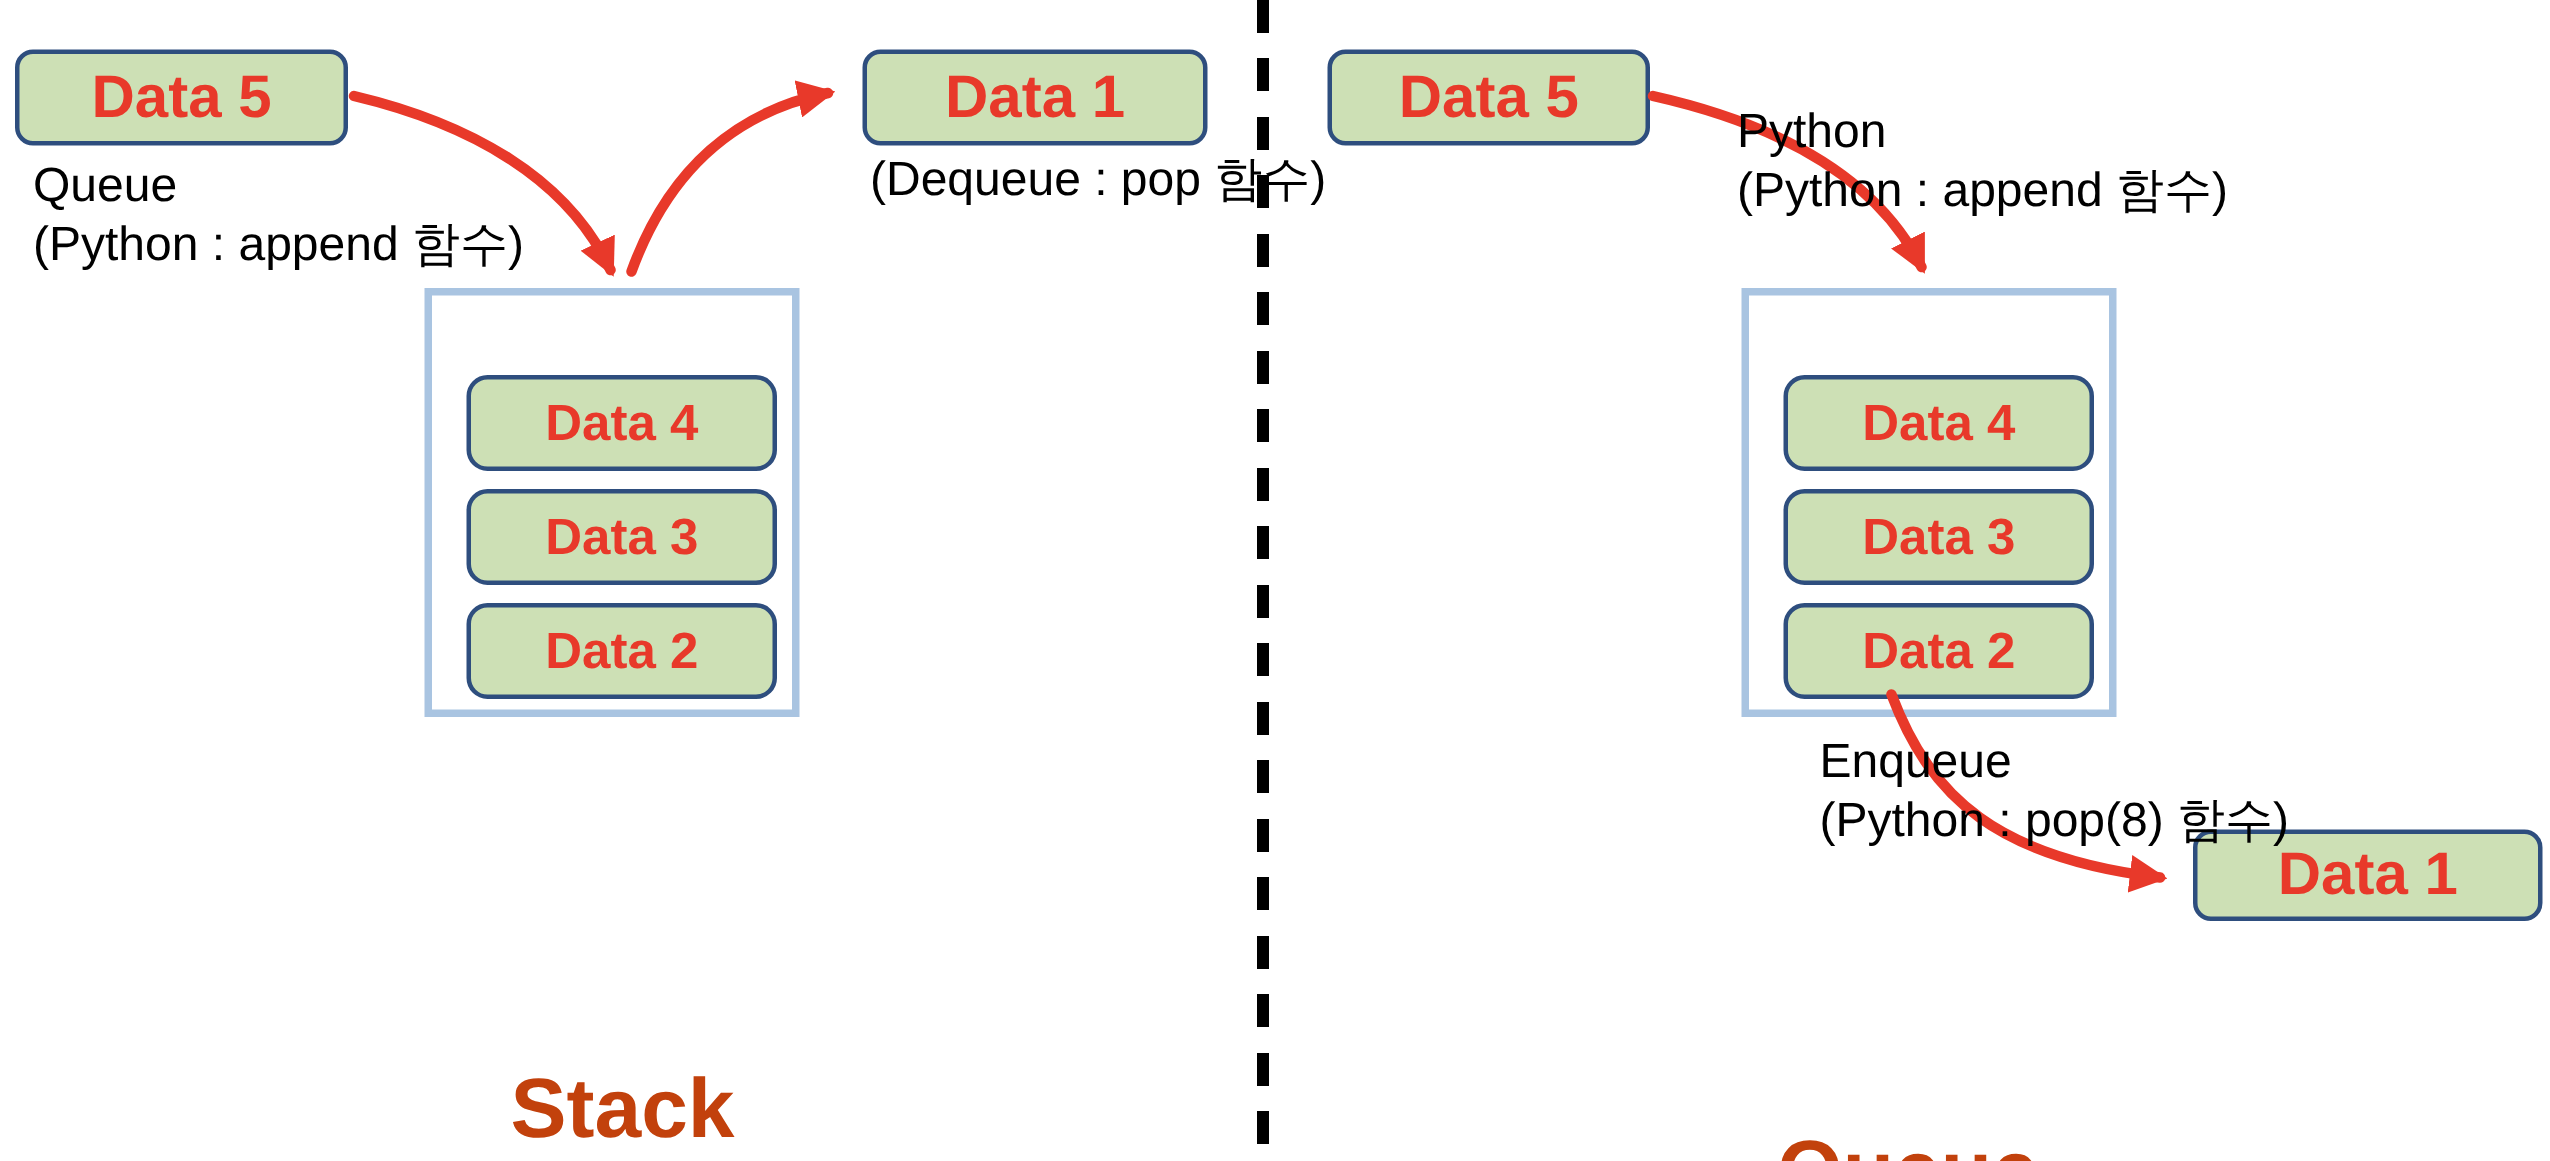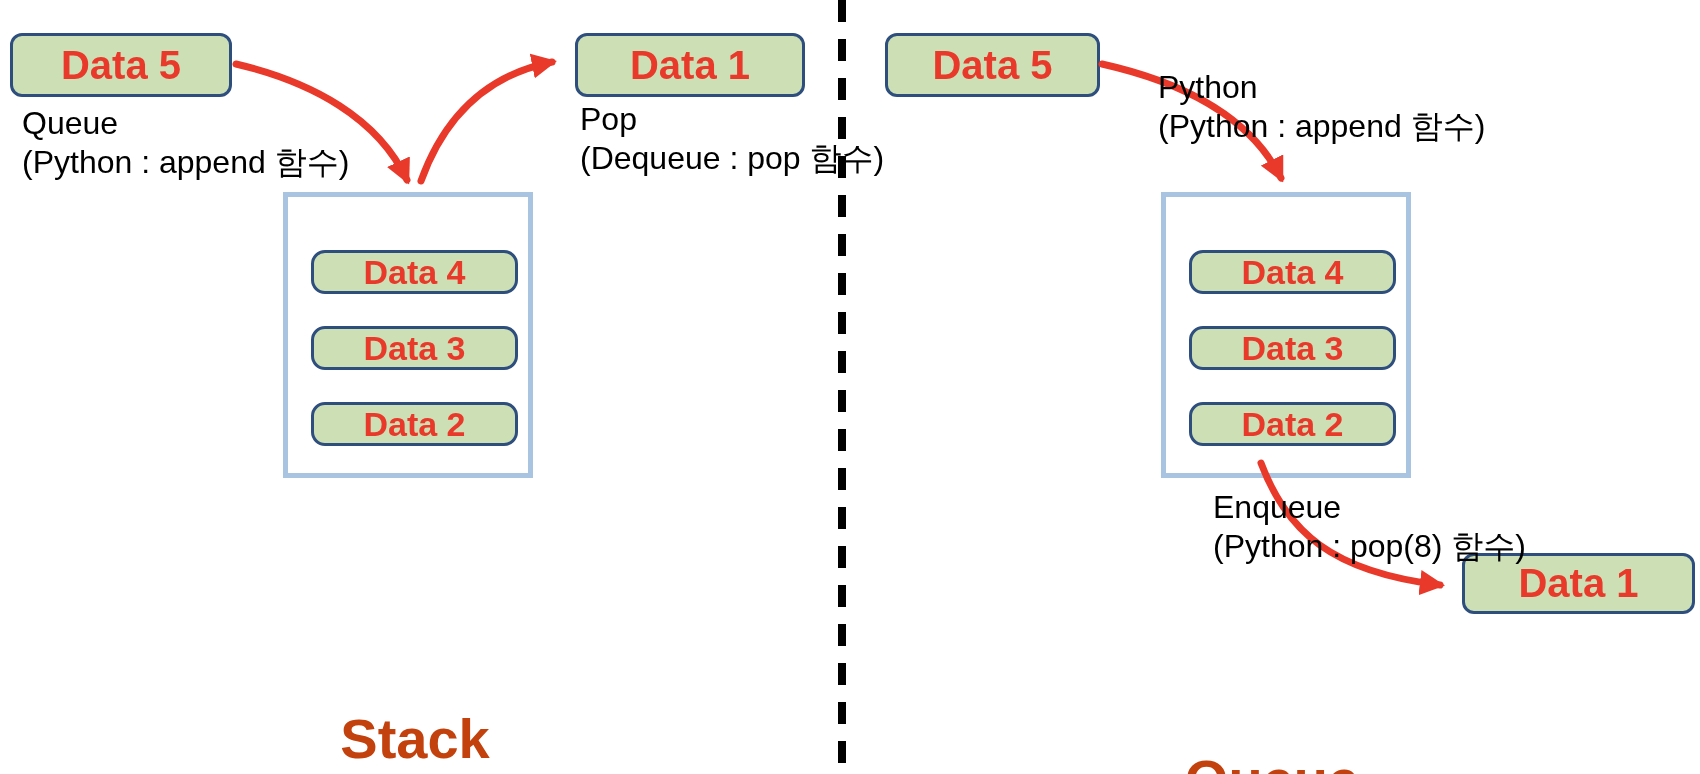--- a/index.html
+++ b/index.html
@@ -26,21 +26,21 @@
   .container{
     position:absolute;
     background:#ffffff;
     border:5px solid #a9c4e1;
     box-sizing:border-box;
     z-index:2;
   }
   .inner-box{
     position:absolute;
     left:23px;right:10px;
-    height:44px;
+    height:64px;
     background:#cde0b5;
     border:3px solid #2e4e7e;
     border-radius:14px;
     display:flex;align-items:center;justify-content:center;
     color:#e8392a;
     font-weight:bold;
     font-size:34px;
     box-sizing:border-box;
   }
   .op-label{
@@ -107,21 +107,20 @@
   <div class="databox" style="left:10px;top:33px;width:222px;">Data 5</div>
 
   <div class="op-label" style="left:22px;top:104px;">
     <div>Queue</div>
     <div>(Python : append 함수)</div>
   </div>
 
   <div class="databox" style="left:575px;top:33px;width:230px;">Data 1</div>
 
   <div class="op-label" style="left:580px;top:100px;">
-    <div>Pop</div>
     <div>(Dequeue : pop 함수)</div>
   </div>
 
   <div class="container" style="left:283px;top:192px;width:250px;height:286px;">
     <div class="inner-box" style="top:53px;">Data 4</div>
     <div class="inner-box" style="top:129px;">Data 3</div>
     <div class="inner-box" style="top:205px;">Data 2</div>
   </div>
 
   <div class="panel-title" style="left:415px;top:706px;">Stack</div>

